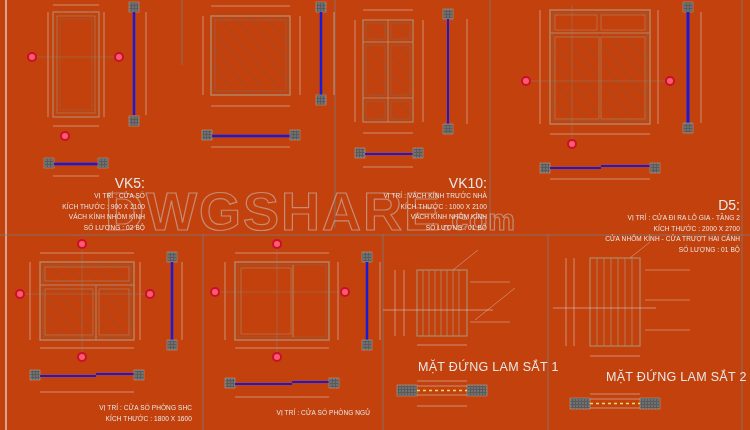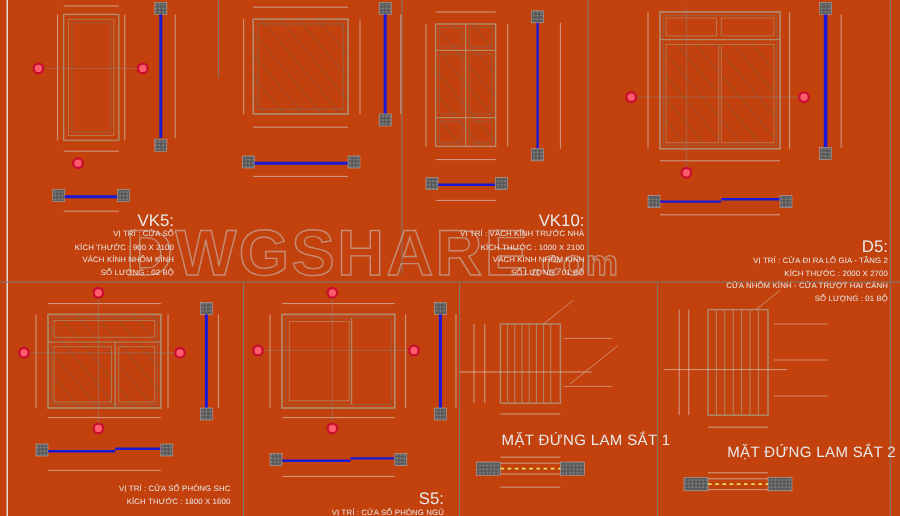--- a/index.html
+++ b/index.html
@@ -273,20 +273,19 @@
     <span class="line">CỬA NHÔM KÍNH - CỬA TRƯỢT HAI CÁNH</span>
     <span class="line">SỐ LƯỢNG : 01 BỘ</span>
   </div>
 
   <div class="title" style="right:558px; top:403px;">
     <span class="line">VỊ TRÍ : CỬA SỔ PHÒNG SHC</span>
     <span class="line">KÍCH THƯỚC : 1800 X 1600</span>
   </div>
 
   <div class="title" style="right:380px; top:408px;">
-    <span class="code">S5:</span>
     <span class="line">VỊ TRÍ : CỬA SỔ PHÒNG NGỦ</span>
   </div>
 
   <div class="lam-title" style="left:418px; top:360px;">MẶT ĐỨNG LAM SẮT 1</div>
   <div class="lam-title" style="left:606px; top:370px;">MẶT ĐỨNG LAM SẮT 2</div>
 
 </div>
 
 </body></html>

